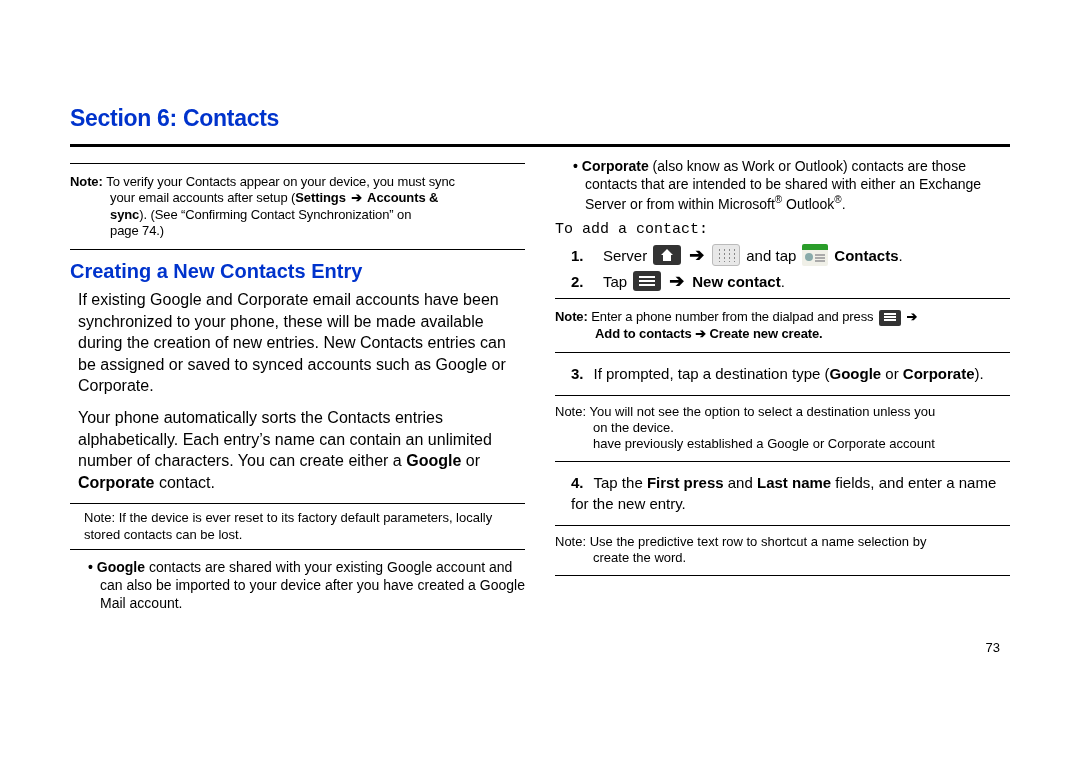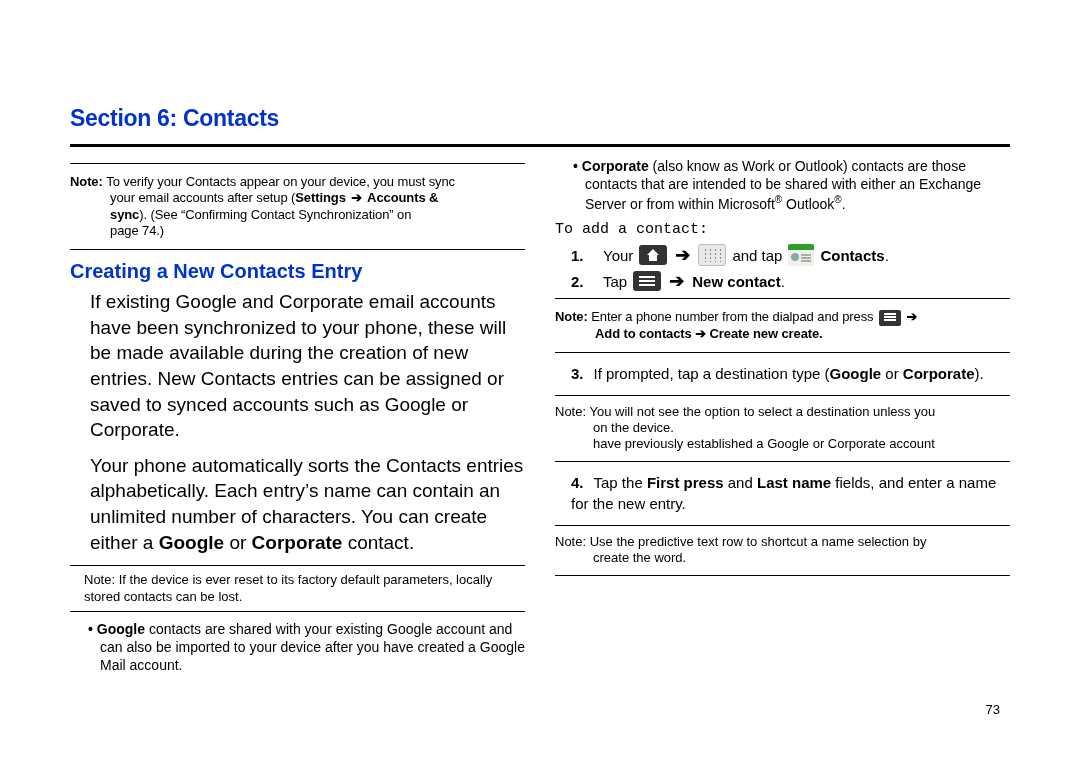--- a/index.html
+++ b/index.html
@@ -60,23 +60,23 @@
   }
   .subhead {
     font-family: Arial, Helvetica, sans-serif;
     font-weight: 900;
     color: #0033cc;
     font-size: 20px;
     margin: 10px 0 4px 0;
     font-stretch: condensed;
   }
   .para {
-    font-size: 19px;
+    font-size: 16px;
     line-height: 1.35;
-    margin: 6px 0 10px 20px;
+    margin: 6px 0 10px 8px;
     font-stretch: condensed;
   }
   .small-note {
     font-size: 13px;
     line-height: 1.25;
     margin: 6px 0 6px 14px;
     font-stretch: condensed;
   }
   .bullet {
     font-size: 14px;
@@ -263,21 +263,21 @@
     <div class="col">
 
       <div class="bullet" style="margin-top:0">
         <b>Corporate</b><span> (also know as Work or Outlook) contacts are those contacts that are intended to be shared with either an Exchange Server or from within Microsoft</span><span class="superscript">®</span><span> Outlook</span><span class="superscript">®</span><span>.</span>
       </div>
 
       <div class="intro-line">To add a contact:</div>
 
       <div class="step">
         <span class="step-num">1.</span>
-        <span>Your</span>
+        <span>Server</span>
         <span class="icon-btn icon-home">
           <svg width="16" height="16" viewBox="0 0 16 16">
               <path d="M2 8 L8 2 L14 8 L12 8 L12 14 L4 14 L4 8 Z" fill="#fff"></path>
             </svg>
         </span>
         <span class="arrow">➔</span>
         <span class="icon-btn icon-grid"></span>
         <span>and tap</span>
         <span class="icon-btn icon-contacts"></span>
         <span> <b>Contacts</b><span>.</span></span>

